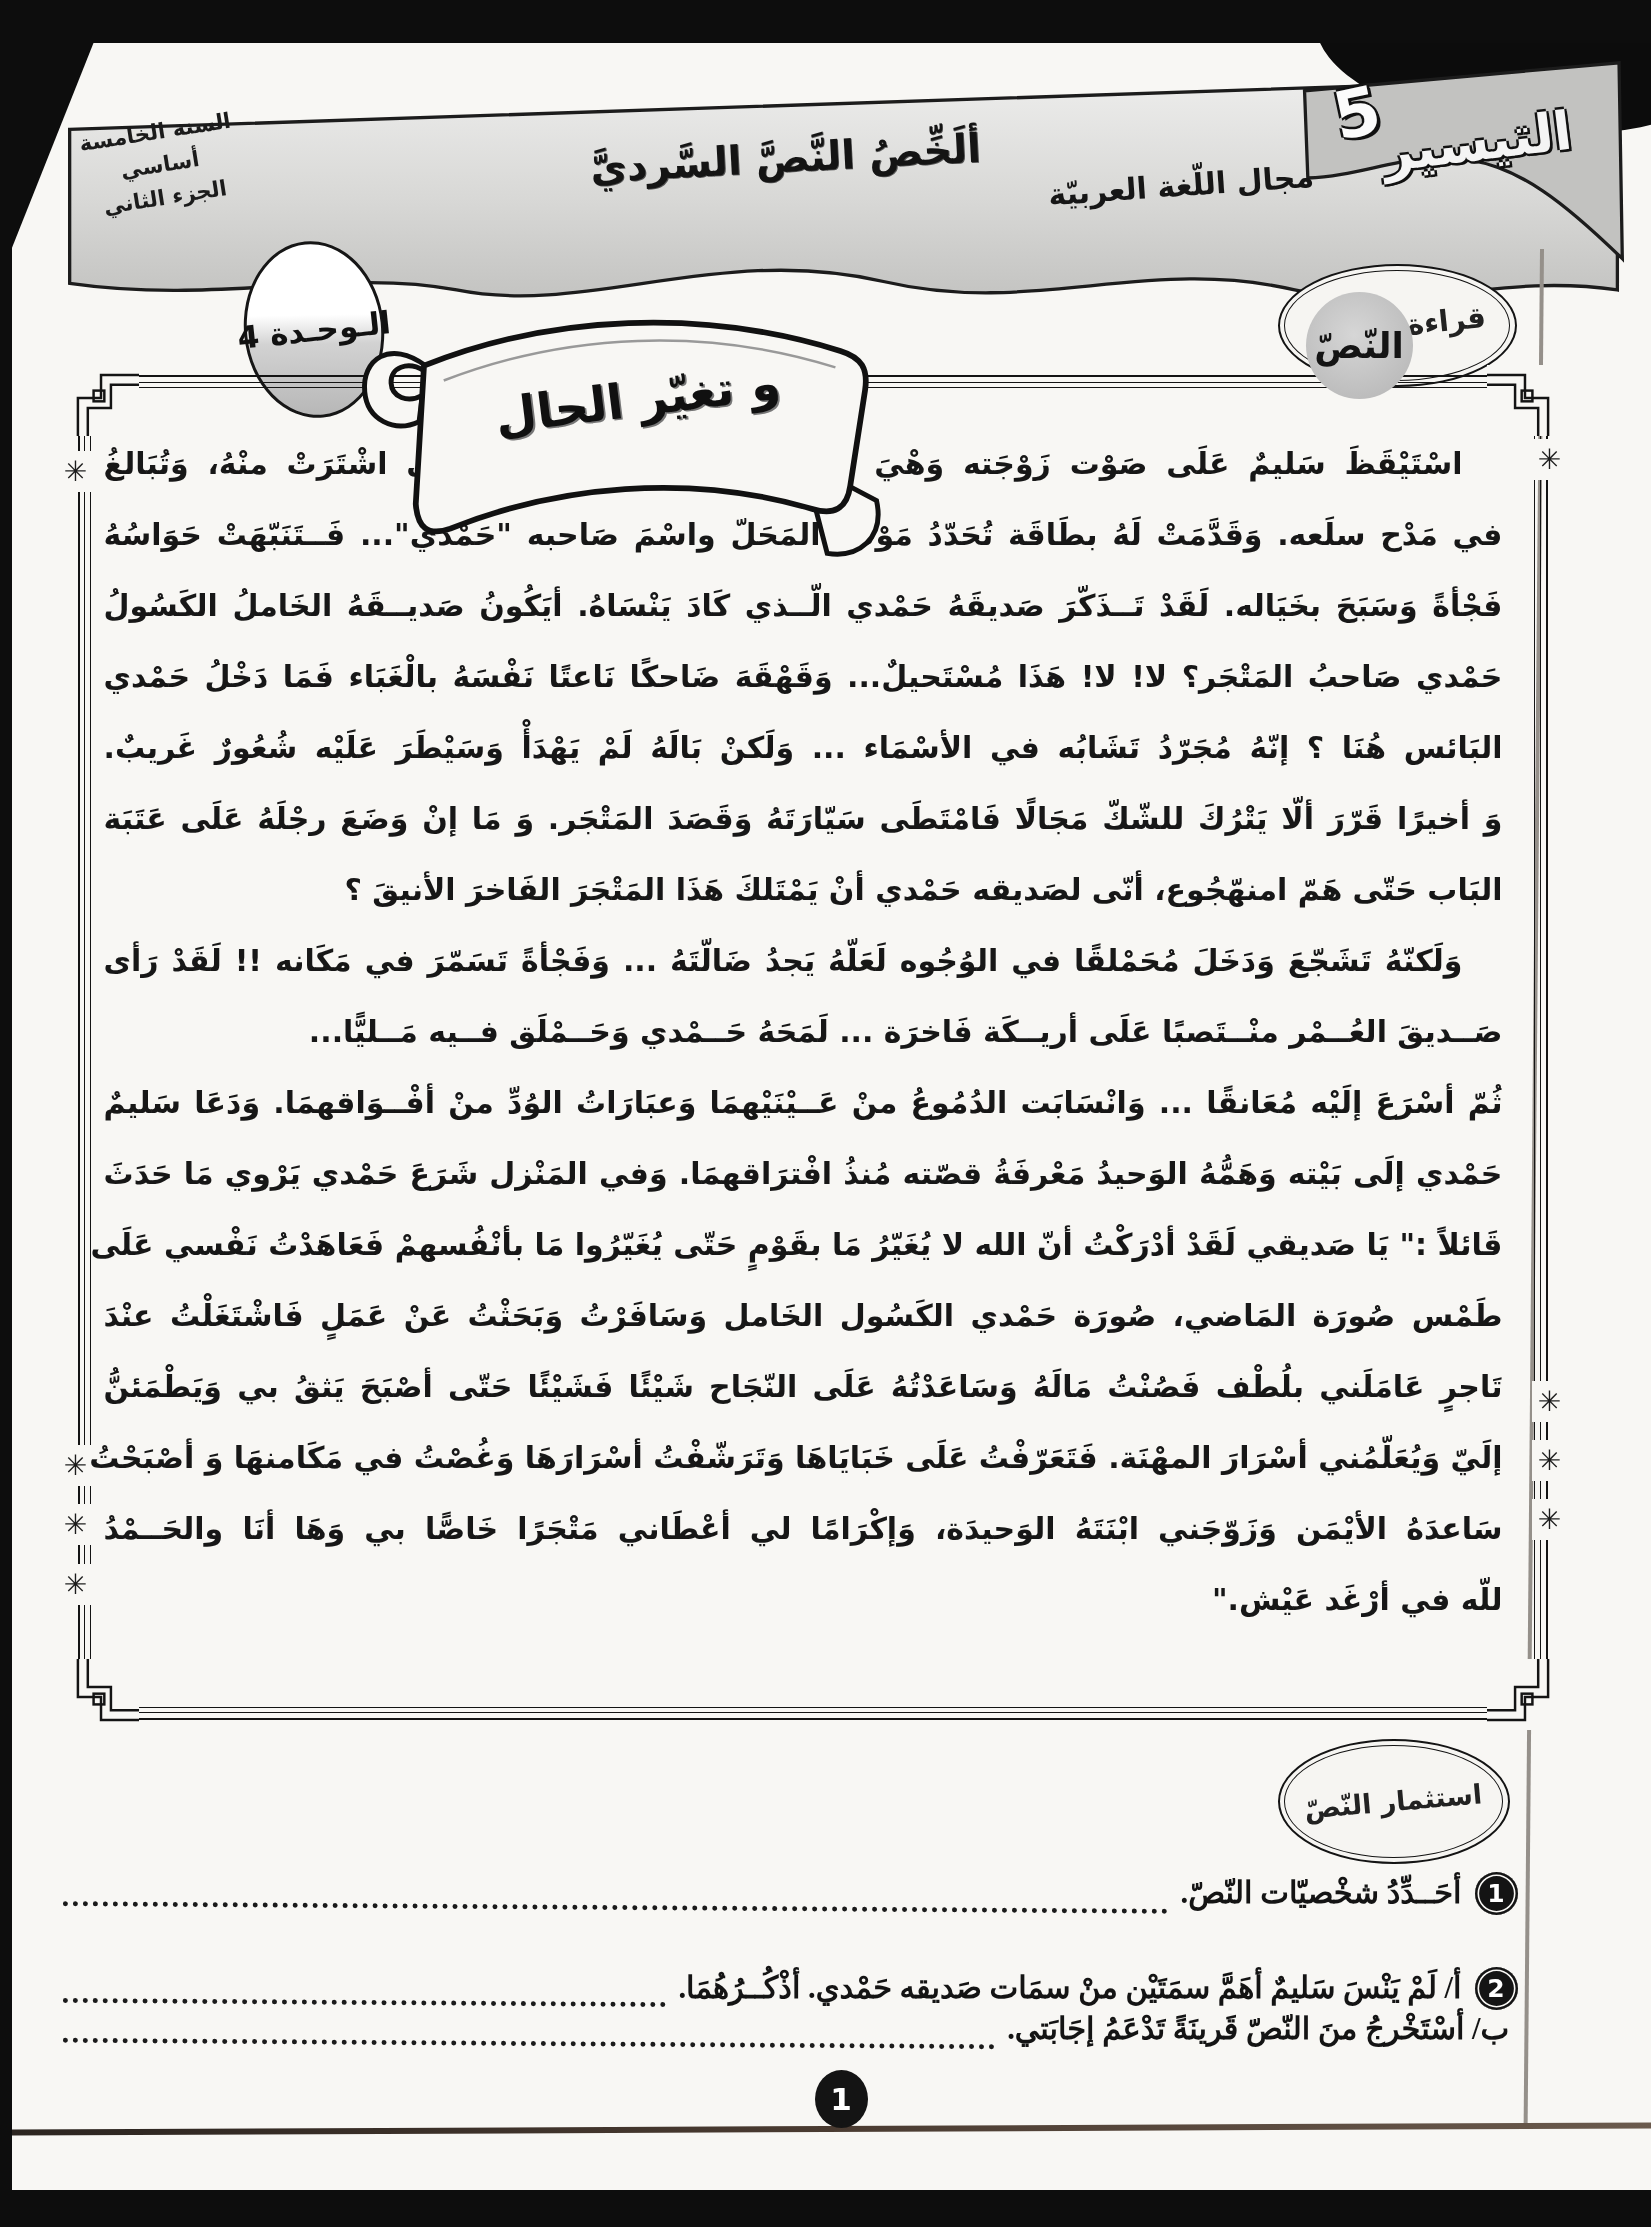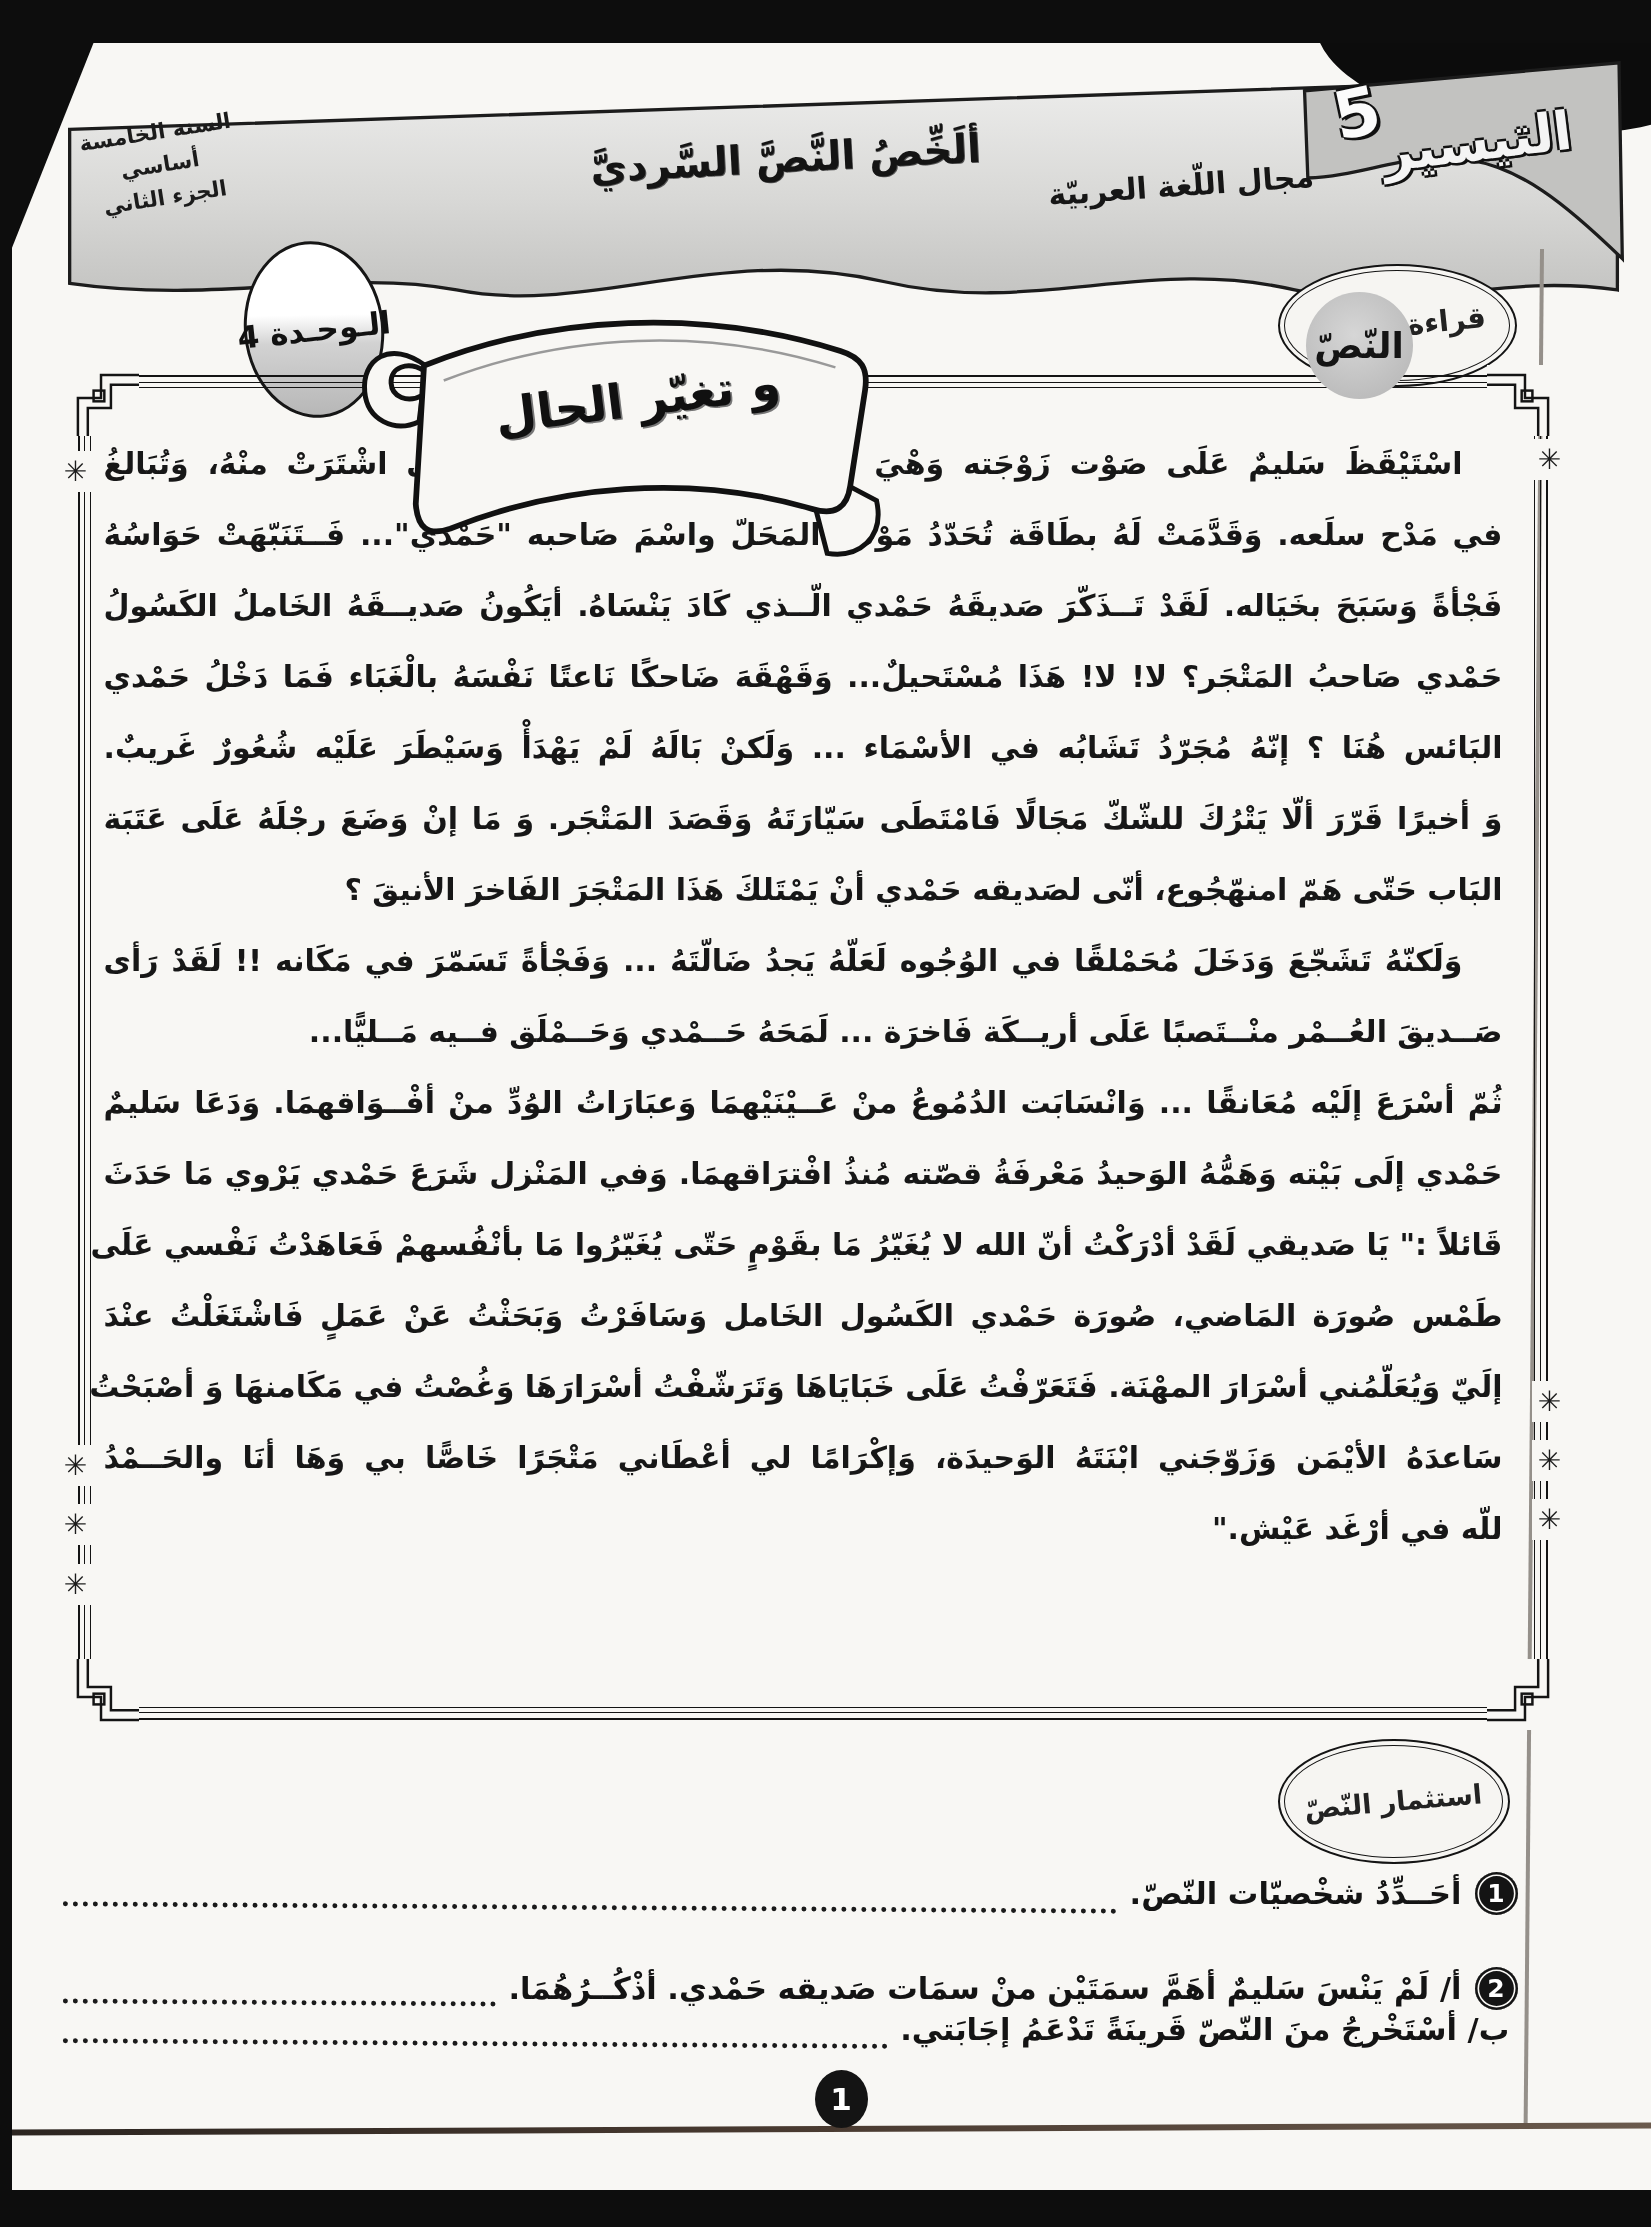--- a/index.html
+++ b/index.html
@@ -121,21 +121,21 @@
     position:absolute; left:51px; width:1455px; height:58px; z-index:3;
     display:flex; direction:rtl; align-items:center; gap:13px;
     font-size:30.5px; font-weight:800; color:#141414;
   }
   .q-num {
     flex:0 0 auto; width:43px; height:43px; border-radius:50%;
     background:#141414; color:#fff; display:flex; align-items:center; justify-content:center;
     font-size:25px; font-weight:800;
     box-shadow:inset 0 0 0 2.5px #141414, inset 0 0 0 4.1px #f8f7f4;
   }
-  .q-text { flex:0 0 auto; white-space:nowrap; }
+  .q-text { flex:0 0 auto; white-space:nowrap;font-family:Liberation Serif, serif; }
   .q-dots { flex:1 1 auto; border-bottom:5px dotted #1a1a1a; height:33px; transform:rotate(0.4deg); }
   .row-q1  { top:1821px; }
   .row-q2a { top:1916px; }
   .row-q2b { top:1957px; padding-right:8.2px; }
   
   .page-num {
     position:absolute; left:803px; top:2027px; width:53px; height:58px; z-index:3;
     background:#141414; color:#fff; border-radius:50%;
     display:flex; align-items:center; justify-content:center;
     font-size:31px; font-weight:800;
@@ -265,20 +265,21 @@
     <div class="line">حَمْدي صَاحبُ المَتْجَر؟ لا! لا! هَذَا مُسْتَحيلٌ... وَقَهْقَهَ ضَاحكًا نَاعتًا نَفْسَهُ بالْغَبَاء فَمَا دَخْلُ حَمْدي</div>
     <div class="line">البَائس هُنَا ؟ إنّهُ مُجَرّدُ تَشَابُه في الأسْمَاء ... وَلَكنْ بَالَهُ لَمْ يَهْدَأْ وَسَيْطَرَ عَلَيْه شُعُورٌ غَريبٌ.</div>
     <div class="line">وَ أخيرًا قَرّرَ ألّا يَتْرُكَ للشّكّ مَجَالًا فَامْتَطَى سَيّارَتَهُ وَقَصَدَ المَتْجَر. وَ مَا إنْ وَضَعَ رجْلَهُ عَلَى عَتَبَة</div>
     <div class="line para-end">البَاب حَتّى هَمّ امنهّجُوع، أنّى لصَديقه حَمْدي أنْ يَمْتَلكَ هَذَا المَتْجَرَ الفَاخرَ الأنيقَ ؟</div>
     <div class="line para-start">وَلَكنّهُ تَشَجّعَ وَدَخَلَ مُحَمْلقًا في الوُجُوه لَعَلّهُ يَجدُ ضَالّتَهُ ... وَفَجْأةً تَسَمّرَ في مَكَانه !! لَقَدْ رَأى</div>
     <div class="line para-end">صَــديقَ العُــمْر منْــتَصبًا عَلَى أريــكَة فَاخرَة ... لَمَحَهُ حَــمْدي وَحَــمْلَق فــيه مَــليًّا...</div>
     <div class="line">ثُمّ أسْرَعَ إلَيْه مُعَانقًا ... وَانْسَابَت الدُمُوعُ منْ عَــيْنَيْهمَا وَعبَارَاتُ الوُدِّ منْ أفْــوَاقهمَا. وَدَعَا سَليمٌ</div>
     <div class="line">حَمْدي إلَى بَيْته وَهَمُّهُ الوَحيدُ مَعْرفَةُ قصّته مُنذُ افْترَاقهمَا. وَفي المَنْزل شَرَعَ حَمْدي يَرْوي مَا حَدَثَ</div>
     <div class="line">قَائلاً :" يَا صَديقي لَقَدْ أدْرَكْتُ أنّ الله لا يُغَيّرُ مَا بقَوْمٍ حَتّى يُغَيّرُوا مَا بأنْفُسهمْ فَعَاهَدْتُ نَفْسي عَلَى</div>
     <div class="line">طَمْس صُورَة المَاضي، صُورَة حَمْدي الكَسُول الخَامل وَسَافَرْتُ وَبَحَثْتُ عَنْ عَمَلٍ فَاشْتَغَلْتُ عنْدَ</div>
+    <div class="line">تَاجرٍ عَامَلَني بلُطْف فَصُنْتُ مَالَهُ وَسَاعَدْتُهُ عَلَى النّجَاح شَيْئًا فَشَيْئًا حَتّى أصْبَحَ يَثقُ بي وَيَطْمَئنُّ</div>
     <div class="line">إلَيّ وَيُعَلّمُني أسْرَارَ المهْنَة. فَتَعَرّفْتُ عَلَى خَبَايَاهَا وَتَرَشّفْتُ أسْرَارَهَا وَغُصْتُ في مَكَامنهَا وَ أصْبَحْتُ</div>
     <div class="line">سَاعدَهُ الأيْمَن وَزَوّجَني ابْنَتَهُ الوَحيدَة، وَإكْرَامًا لي أعْطَاني مَتْجَرًا خَاصًّا بي وَهَا أنَا والحَــمْدُ</div>
     <div class="line para-end">للّه في أرْغَد عَيْش."</div>
   </div>
 
   <div class="oval-badge exploitation-badge">
     <span class="badge-text">استثمار النّصّ</span>
   </div>
 
   <div class="q-row row-q1">

